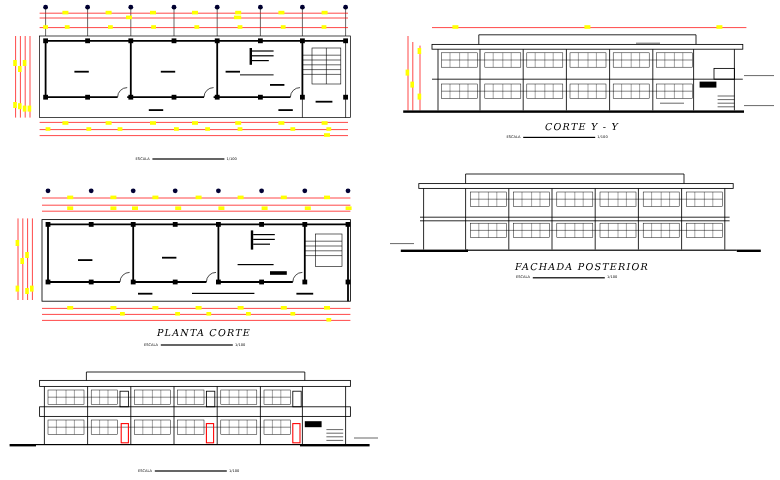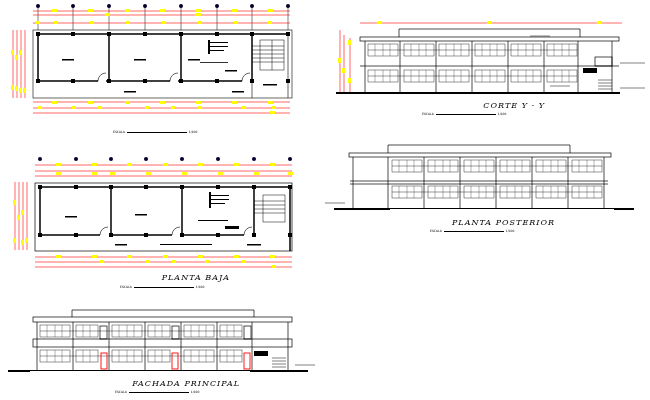--- a/index.html
+++ b/index.html
@@ -1,18 +1,18 @@
 <!DOCTYPE html>
 <html><head>
 <meta charset="utf-8">
 <style>
   html,body{margin:0;padding:0;background:#fff;}
   body{width:650px;height:400px;position:relative;overflow:hidden;font-family:"DejaVu Serif",serif;}
   .view{position:absolute;}
-  .title{position:absolute;font-family:"DejaVu Serif",serif;font-style:italic;font-size:8px;letter-spacing:1px;color:#000;text-align:right;white-space:nowrap;}
+  .title{position:absolute;font-family:"DejaVu Serif",serif;font-style:italic;font-size:8px;letter-spacing:1px;color:#000;text-align:center;white-space:nowrap;}
   .scale{position:absolute;font-size:3px;color:#000;font-family:"DejaVu Sans",sans-serif;white-space:nowrap;}
   .scale .line{display:inline-block;width:60px;border-bottom:0.6px solid #000;margin:0 2px;vertical-align:middle;}
   svg{position:absolute;overflow:visible;}
 </style>
 </head>
 <body>
 
 <div class="view" style="left:0;top:0;width:310px;height:140px;">
   <svg width="310" height="140">
 
@@ -374,21 +374,21 @@
       <rect x="38" y="83" width="4" height="4"></rect>
         <rect x="74" y="83" width="4" height="4"></rect>
         <rect x="109" y="83" width="4" height="4"></rect>
         <rect x="144" y="83" width="4" height="4"></rect>
         <rect x="180" y="83" width="4" height="4"></rect>
         <rect x="216" y="83" width="4" height="4"></rect>
         <rect x="252" y="83" width="4" height="4"></rect>
         <rect x="288" y="83" width="4" height="4"></rect>
     </g>
   </svg>
-  <div class="title" style="left:110px;top:123px;width:120px;">PLANTA BAJA</div>
+  <div class="title" style="left:110px;top:123px;width:120px;">PLANTA CORTE</div>
   <div class="scale" style="left:120px;top:135px;"><span>ESCALA</span><span class="line"></span><span>1/100</span></div>
 </div>
 
 <div class="view" style="left:320px;top:140px;width:330px;height:100px;">
   <svg width="330" height="100">
     <g stroke="#000" fill="none" stroke-width="0.7">
       <polyline points="68,13 68,5 250,5 250,13"></polyline>
       <rect x="29" y="13" width="262" height="4"></rect>
       <line x1="30" y1="41" x2="288" y2="41"></line>
         <line x1="30" y1="44" x2="288" y2="44"></line>
@@ -455,21 +455,21 @@
         <line x1="267" y1="46" x2="267" y2="58"></line>
         <line x1="274" y1="46" x2="274" y2="58"></line>
     </g>
     <rect x="14" y="68" width="56" height="2" fill="#000"></rect>
       <rect x="68" y="68" width="226" height="1" fill="#000"></rect>
       <rect x="294" y="68" width="20" height="2" fill="#000"></rect>
     <g stroke="#000" stroke-width="0.5">
         <line x1="5" y1="63" x2="25" y2="63"></line>
       </g>
   </svg>
-  <div class="title" style="left:95px;top:78px;width:140px;">PLANTA POSTERIOR</div>
+  <div class="title" style="left:95px;top:78px;width:140px;">FACHADA POSTERIOR</div>
   <div class="scale" style="left:110px;top:89px;"><span>ESCALA</span><span class="line"></span><span>1/100</span></div>
 </div>
 
 <div class="view" style="left:0;top:295px;width:320px;height:105px;">
   <svg width="320" height="105">
     <g stroke="#000" fill="none" stroke-width="0.7">
       <polyline points="72,22 72,15 254,15 254,22"></polyline>
       <rect x="33" y="22" width="259" height="5"></rect>
       <rect x="33" y="44" width="259" height="8"></rect>
       <line x1="37" y1="27" x2="37" y2="75"></line>
@@ -544,15 +544,14 @@
         <line x1="272" y1="63" x2="286" y2="63"></line>
         <line x1="272" y1="66" x2="286" y2="66"></line>
         <line x1="272" y1="69" x2="286" y2="69"></line>
         <line x1="272" y1="72" x2="286" y2="72"></line>
         <line x1="295" y1="70" x2="315" y2="70"></line>
       </g>
     <rect x="8" y="75" width="22" height="2" fill="#000"></rect>
       <rect x="30" y="75" width="220" height="1" fill="#000"></rect>
       <rect x="250" y="75" width="58" height="2" fill="#000"></rect>
   </svg>
-  <div class="title" style="left:100px;top:84px;width:140px;">FACHADA PRINCIPAL</div>
   <div class="scale" style="left:115px;top:95px;"><span>ESCALA</span><span class="line"></span><span>1/100</span></div>
 </div>
 
 </body></html>

